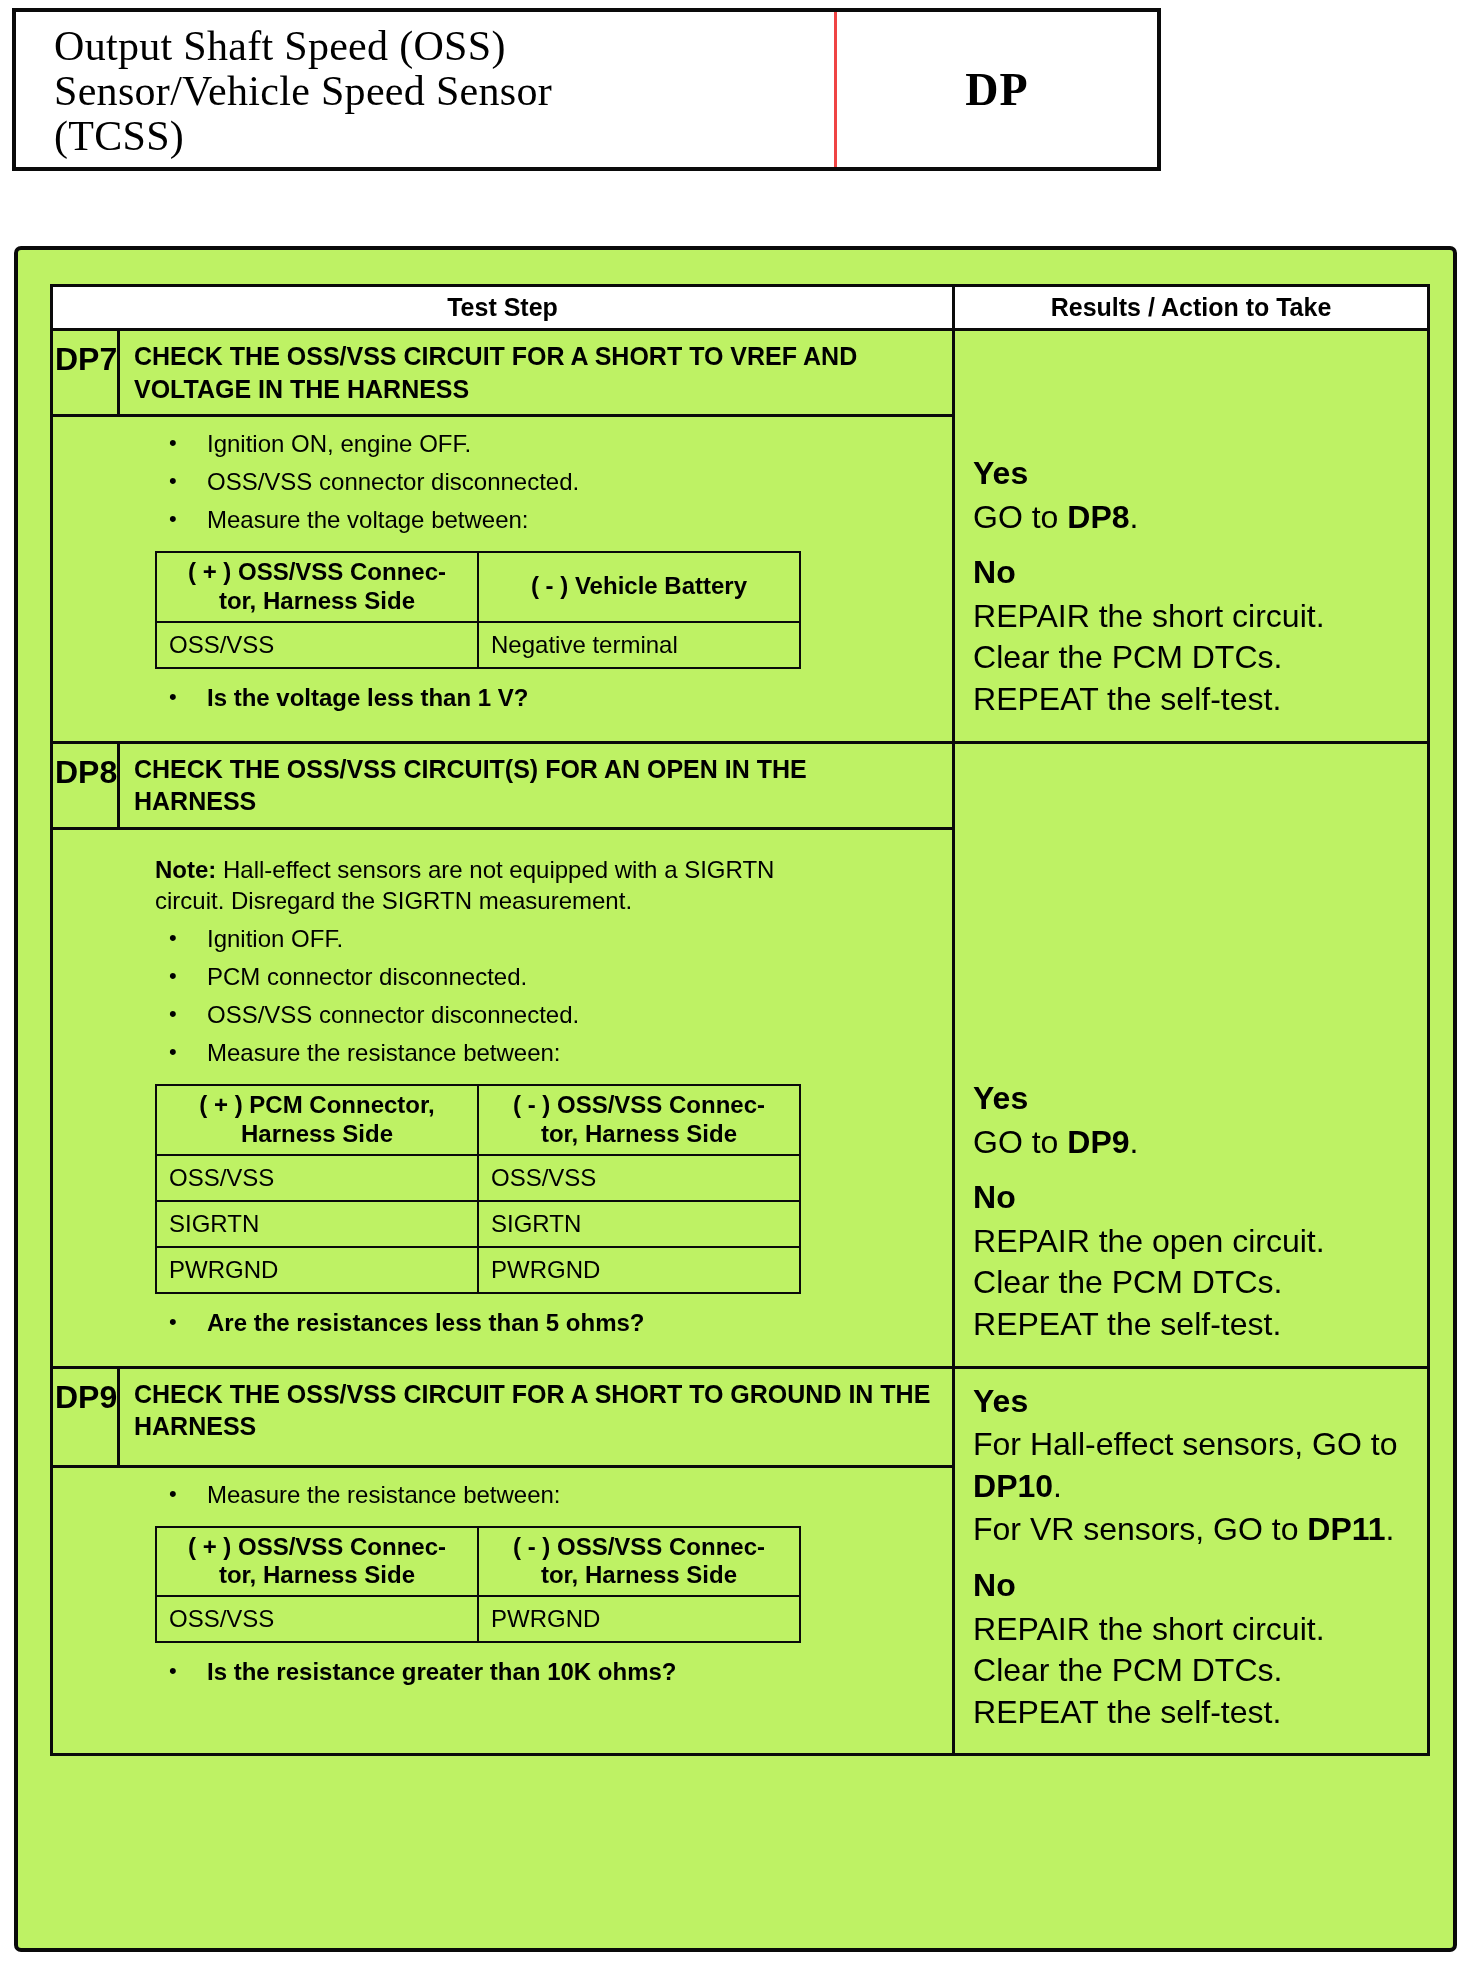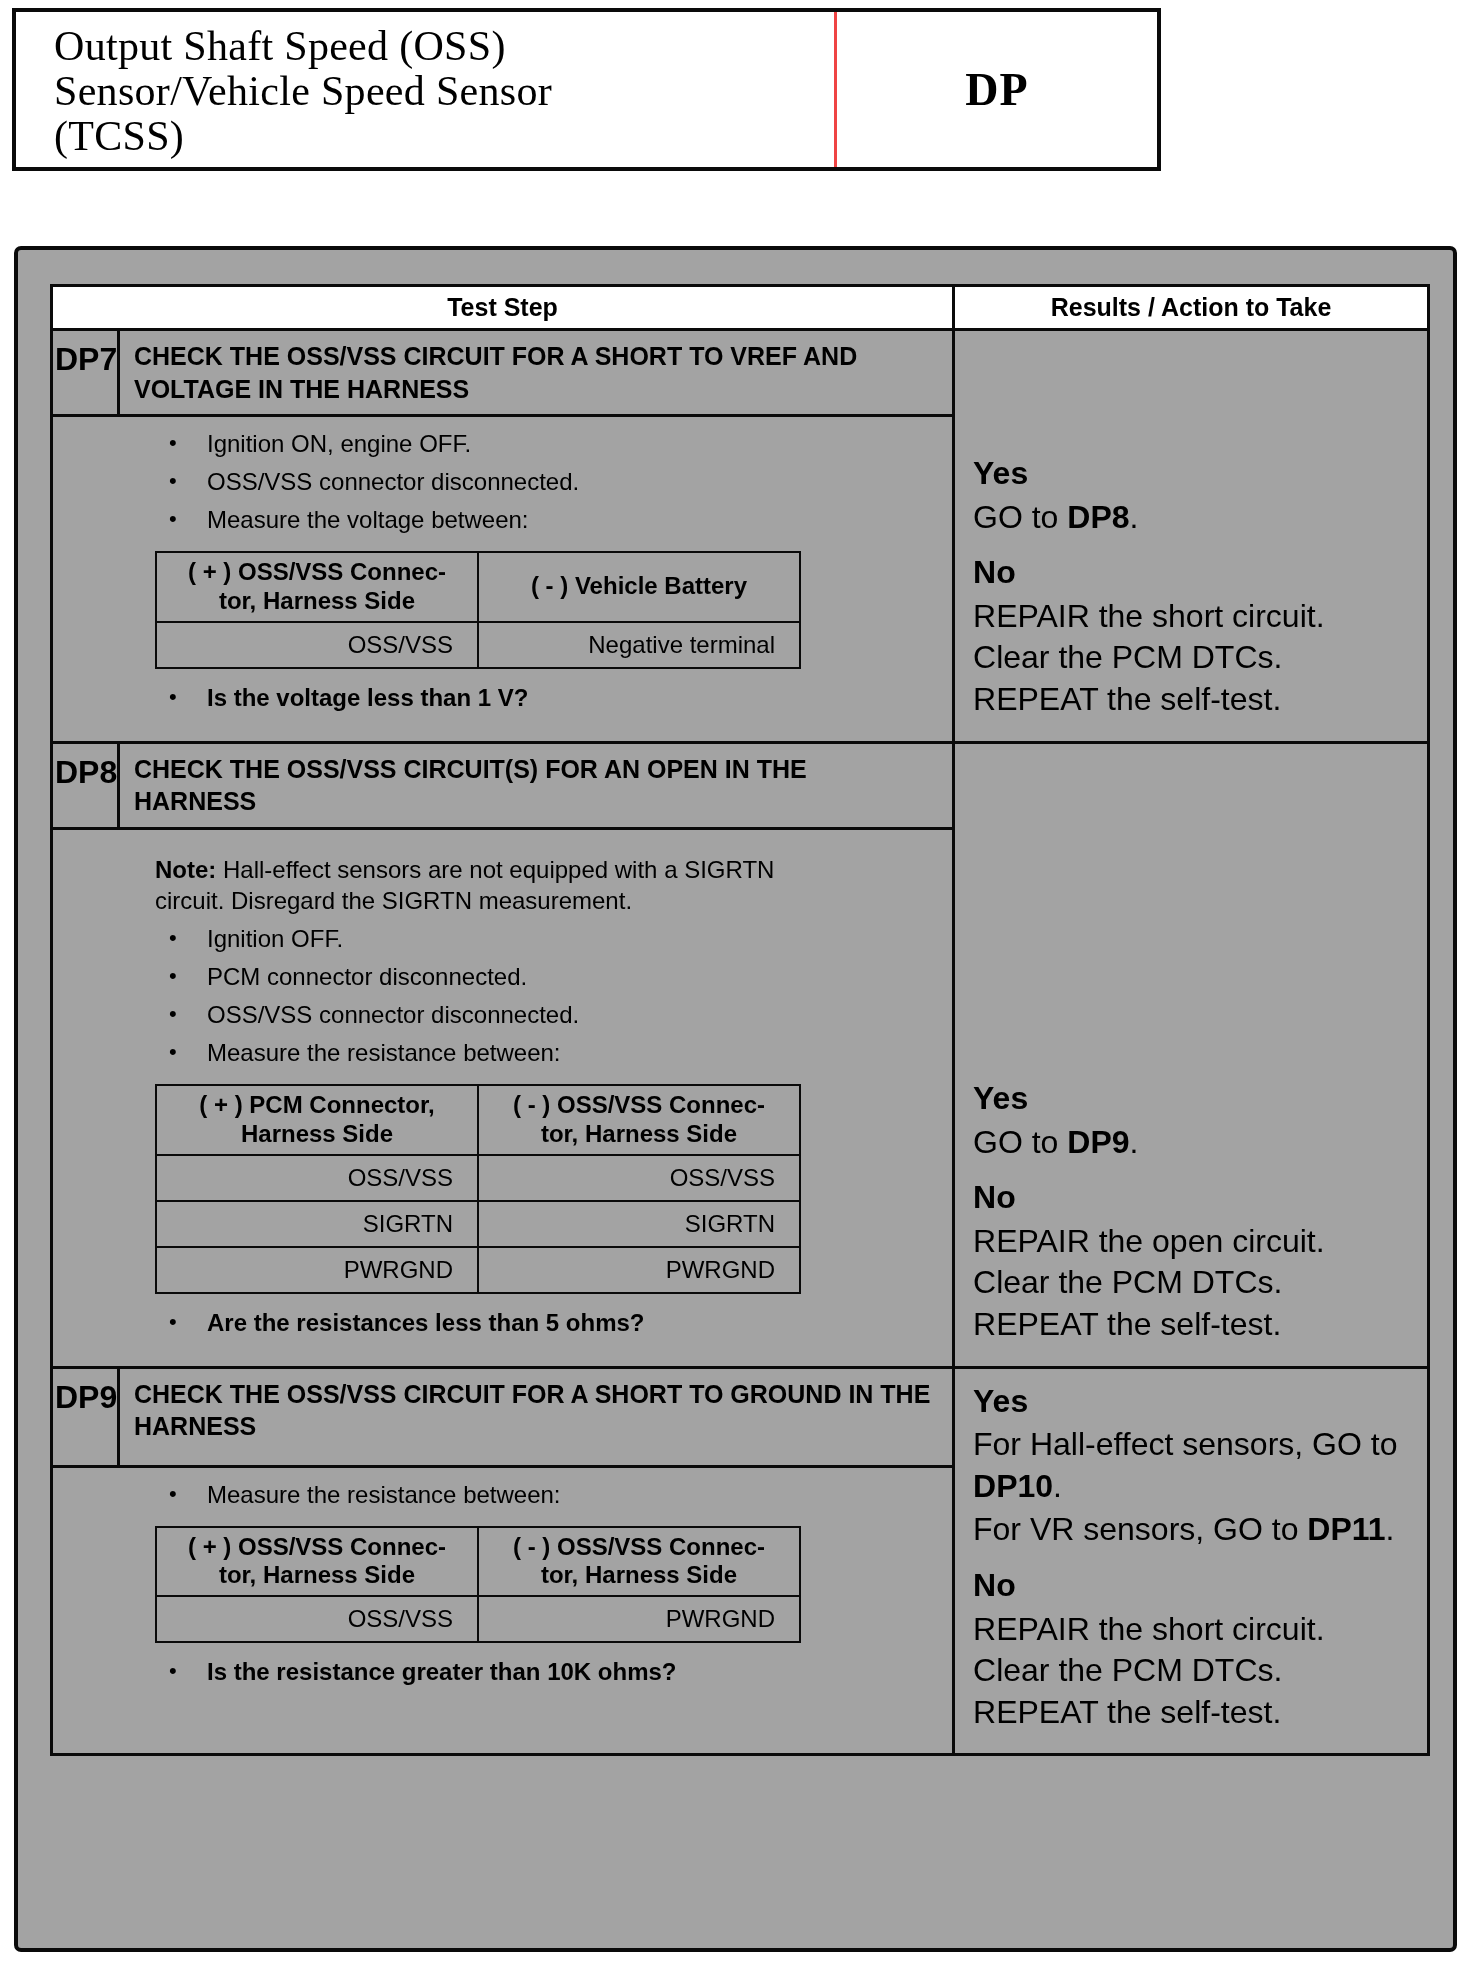--- a/index.html
+++ b/index.html
@@ -49,21 +49,21 @@
 
   
   .outer-box {
     position: absolute;
     left: 14px;
     top: 246px;
     width: 1435px;
     height: 1698px;
     border: 4px solid #0a0a0a;
     border-radius: 7px;
-    background: #a3a3a3;
+    background: #bef264;
   }
 
   
   table.main-table {
     border-collapse: collapse;
     margin: 34px 0 0 32px;
     width: 1377px;
     table-layout: fixed;
   }
   table.main-table th,
@@ -137,22 +137,22 @@
   table.inner-table th {
     font-weight: bold;
     text-align: center;
     padding: 5px 10px;
     width: 300px;
     white-space: pre-line;
     line-height: 1.2;
     vertical-align: middle;
   }
   table.inner-table td {
-    text-align: right;
-    padding: 5px 24px;
+    text-align: left;
+    padding: 5px 12px;
     height: 34px;
     vertical-align: middle;
   }
 
   
   .res-label { font-weight: bold; }
   .res-label.spaced { margin-top: 14px; }
   .res-action { margin: 2px 0 2px 0; }
   .res-action b { font-weight: bold; }
 </style>

